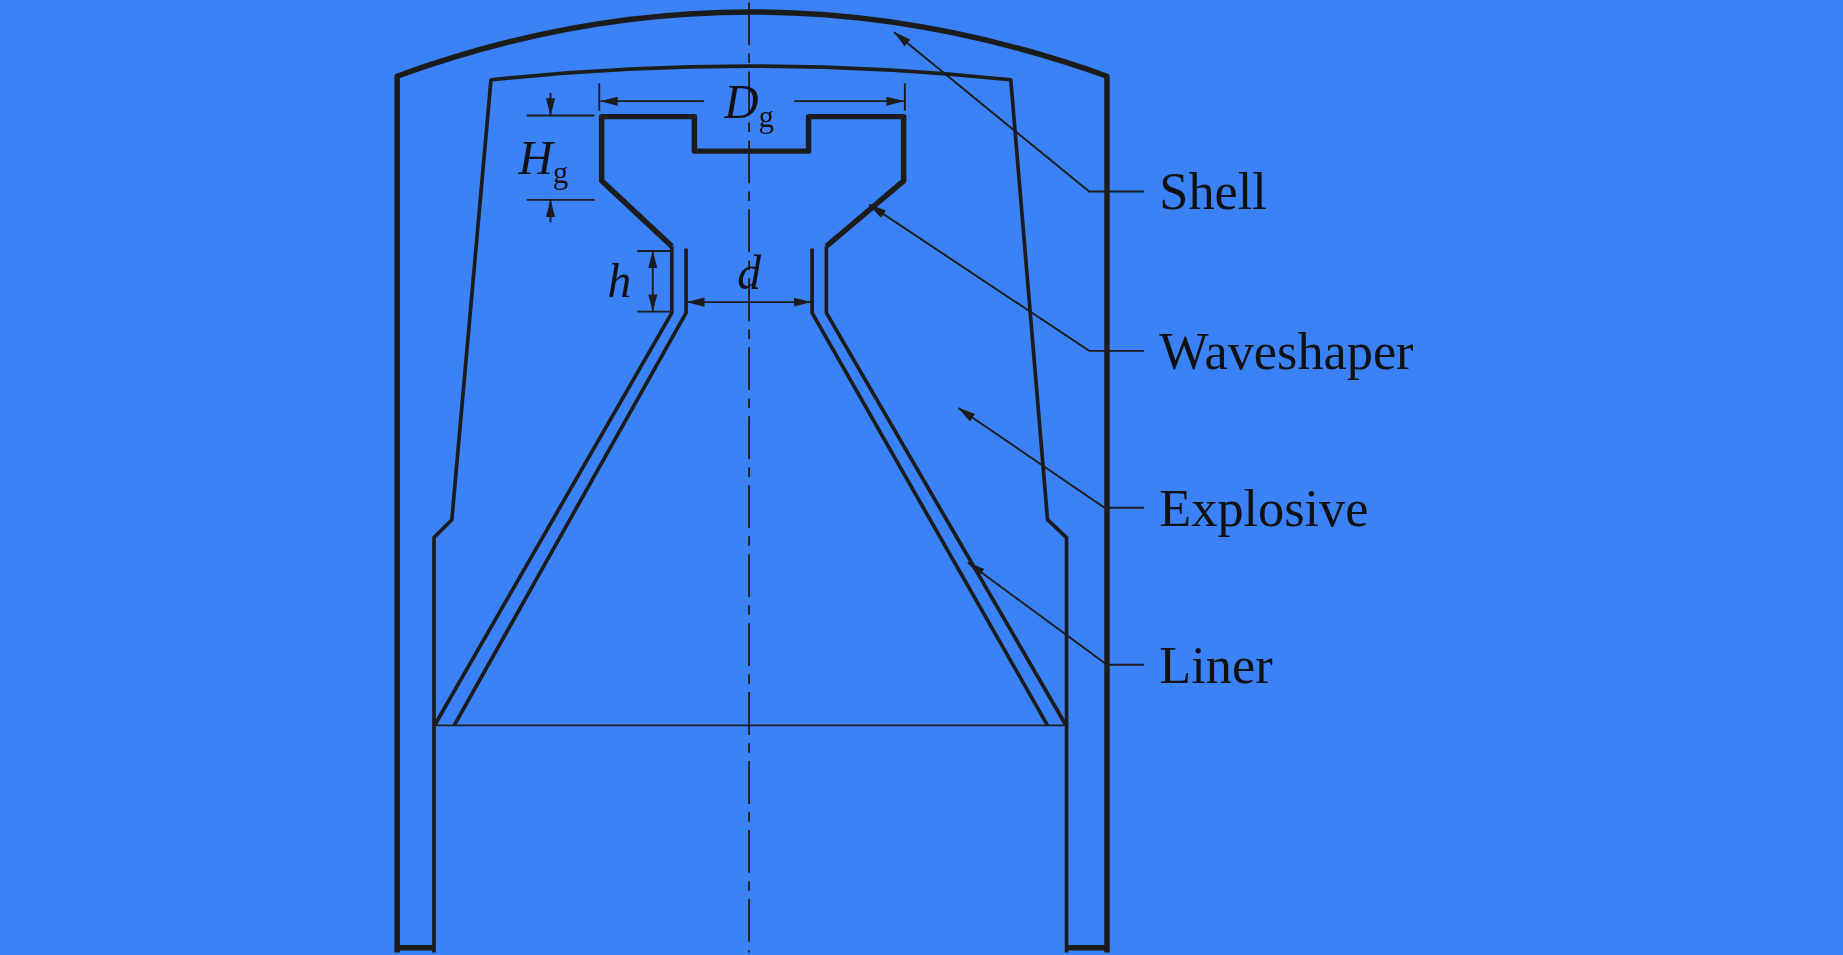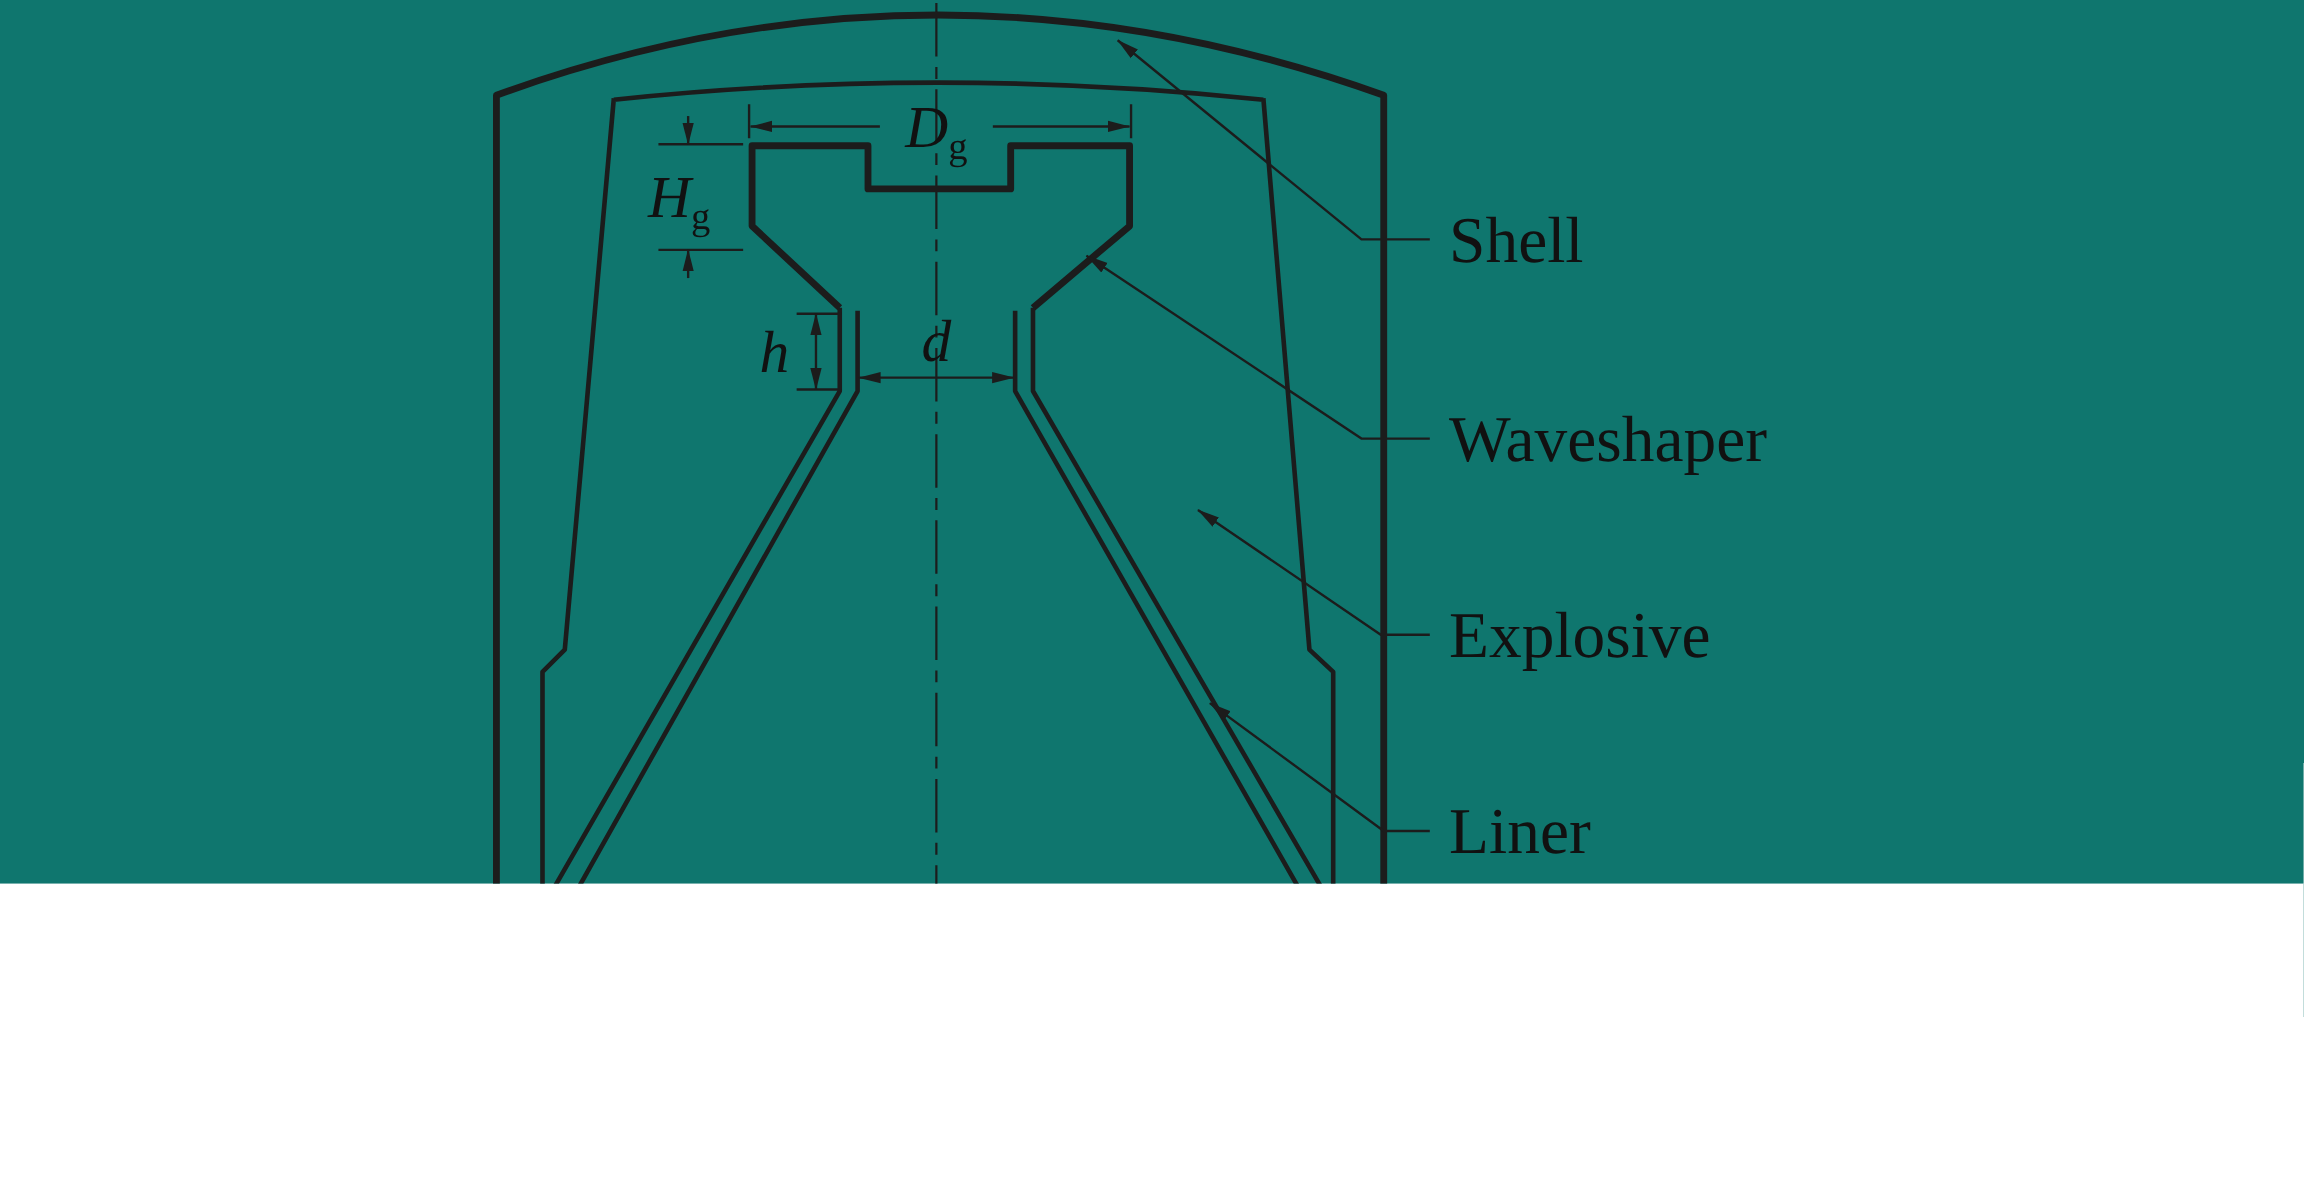--- a/index.html
+++ b/index.html
@@ -3,22 +3,22 @@
 <meta charset="utf-8">
 <style>
   html, body {
     margin: 0;
     padding: 0;
     background: #ffffff;
   }
   .stage {
     position: relative;
     width: 1843px;
-    height: 707px;
-    background: #0f766e;
+    height: 955px;
+    background: #3b82f6;
     overflow: hidden;
   }
   svg { display: block; }
   path { fill: none; stroke: #1c1c1c; }
   .w5 { stroke-width: 4.6; stroke-linejoin: round; stroke-linecap: butt; }
   .w3 { stroke-width: 3.1; stroke-linejoin: round; }
   .w2 { stroke-width: 1.6; }
   .cl { stroke-width: 1.5; stroke-dasharray: 36 7 8 7; }
   text {
     fill: #111111;

